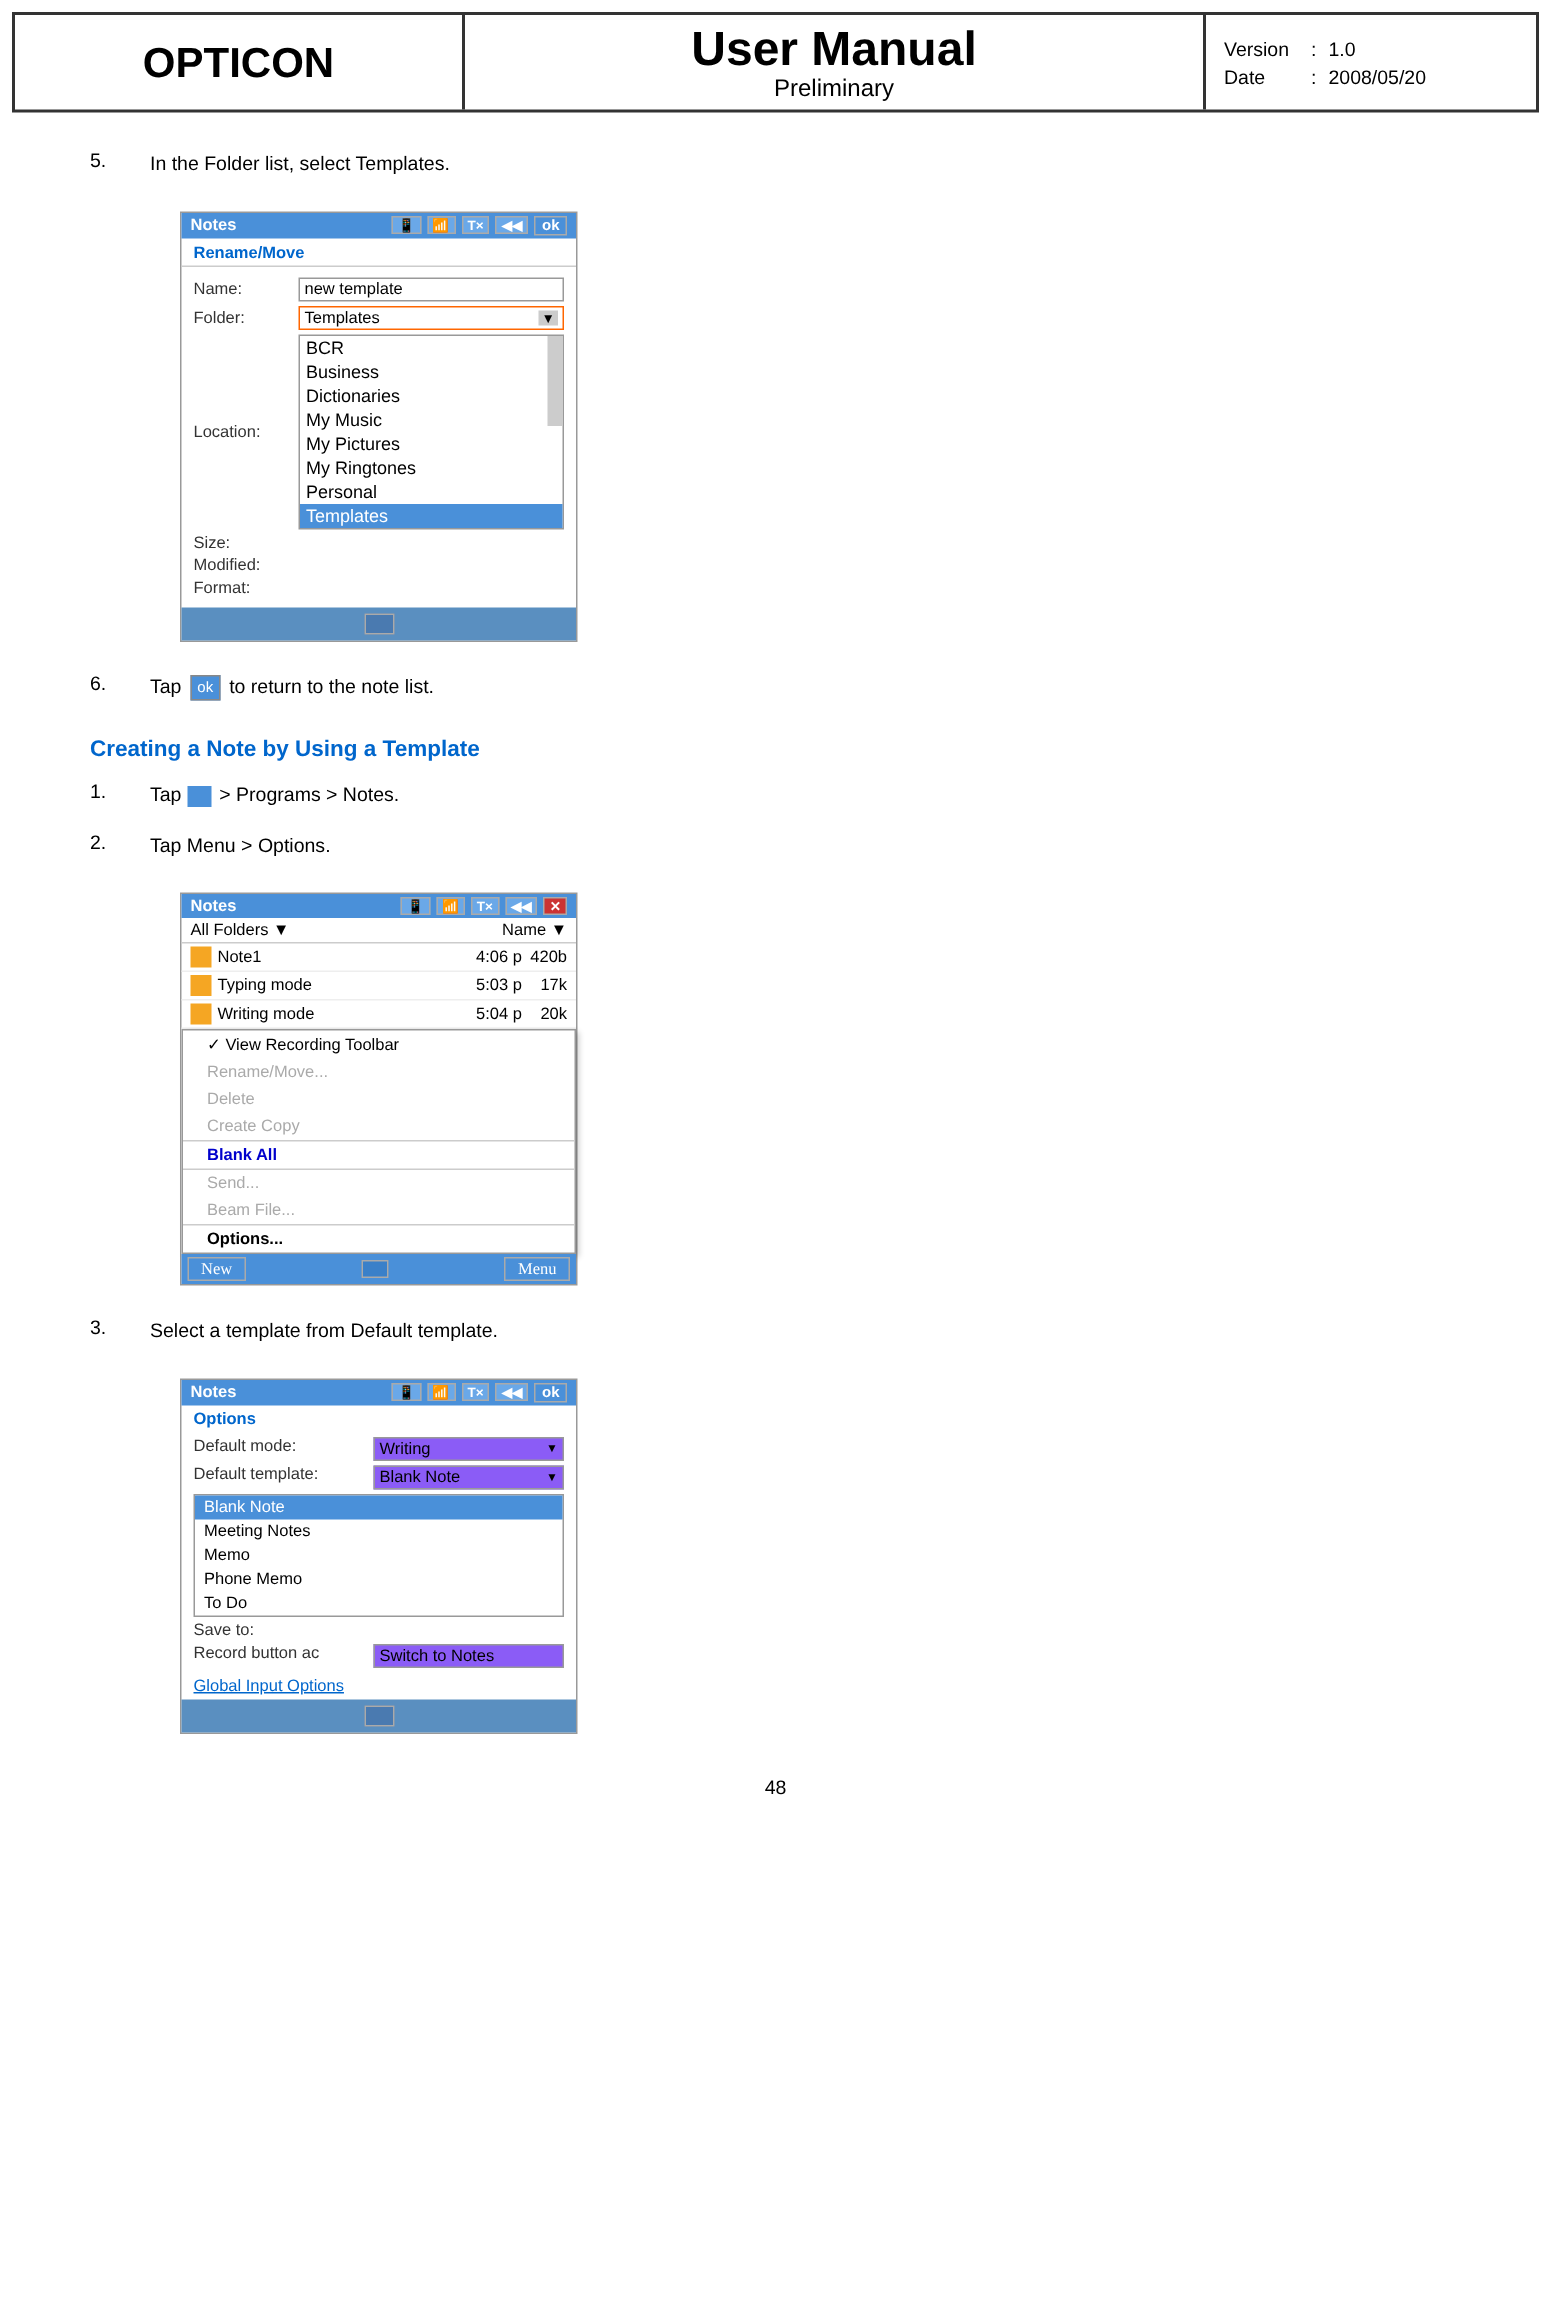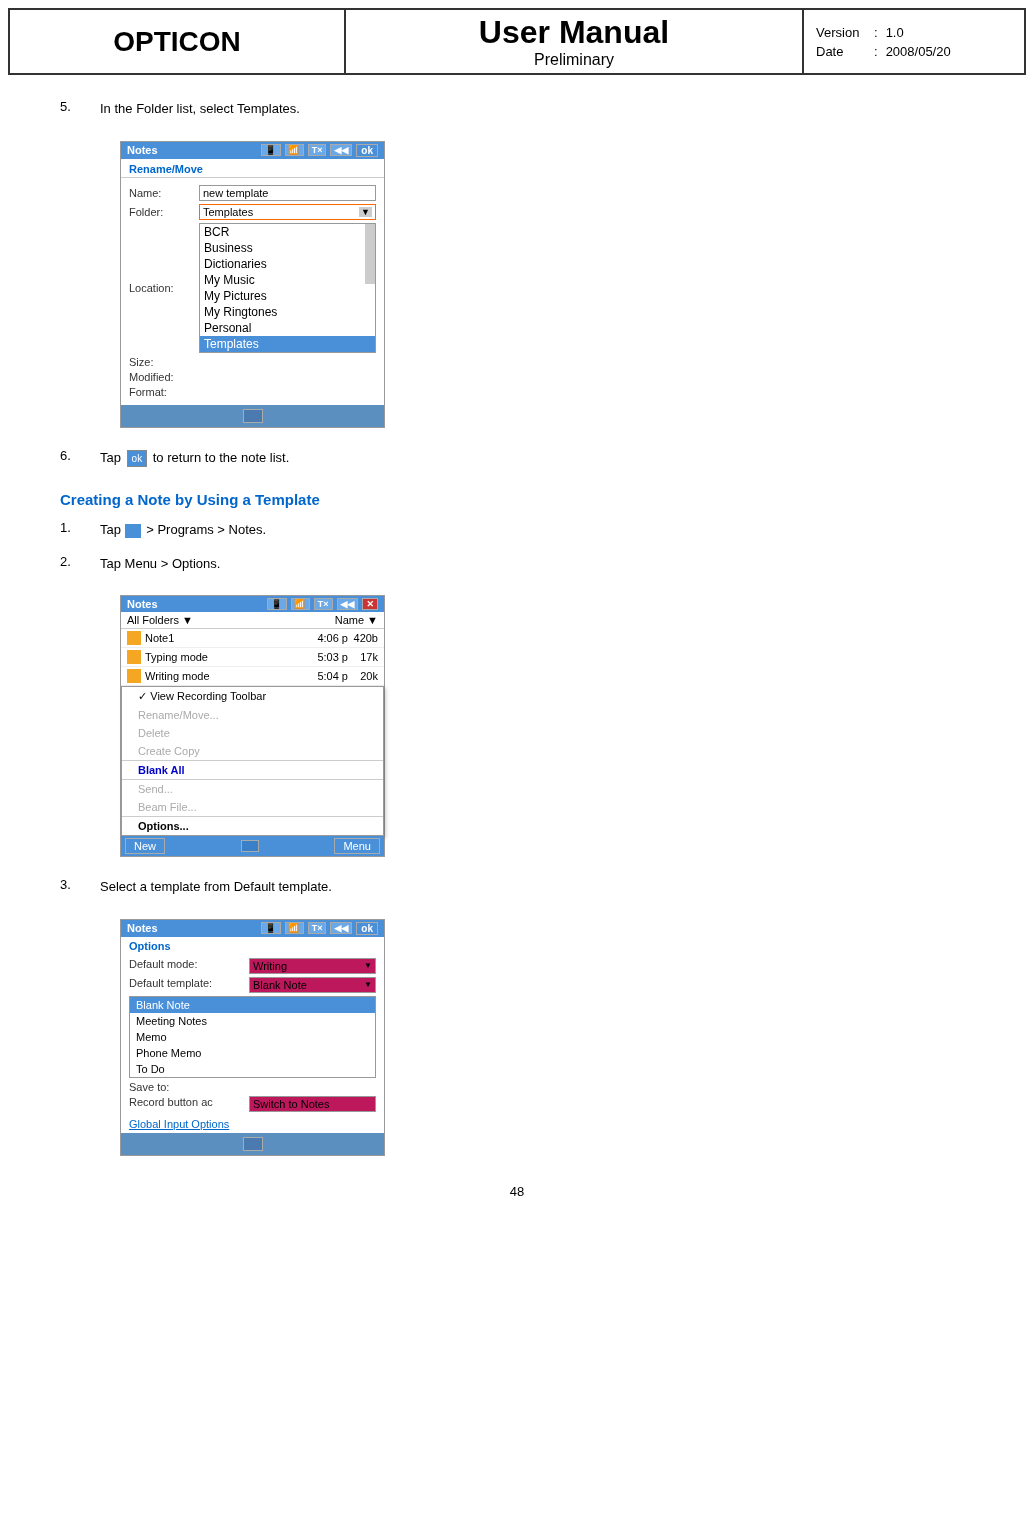--- a/index.html
+++ b/index.html
@@ -12,21 +12,21 @@
       position: relative;
     }
 
     
     .header {
       display: flex;
       border: 2px solid #333;
       margin: 8px;
     }
     .header-logo {
-      width: 336px;
+      width: 300px;
       display: flex;
       align-items: center;
       justify-content: center;
       font-size: 28px;
       font-weight: bold;
       border-right: 2px solid #333;
       padding: 10px;
     }
     .header-title {
       flex: 1;
@@ -258,20 +258,21 @@
       font-size: 11px;
       color: #fff;
     }
     .notes-bottom-btn {
       background: #4a90d9;
       color: #fff;
       border: 1px solid #aaa;
       padding: 1px 8px;
       font-size: 11px;
       cursor: pointer;
+      font-family: Liberation Serif, serif;
     }
     .notes-bottom-kb {
       width: 18px;
       height: 12px;
       background: #3a80c9;
       border: 1px solid #aaa;
     }
 
     
     .options-window {
@@ -295,21 +296,21 @@
     .options-form-label {
       width: 120px;
       color: #333;
       font-size: 11px;
     }
     .options-form-select-box {
       flex: 1;
       border: 1px solid #999;
       padding: 1px 3px;
       font-size: 11px;
-      background: #be185d;
+      background: #8b5cf6;
       display: flex;
       align-items: center;
       justify-content: space-between;
     }
     .dropdown-arrow {
       font-size: 8px;
       margin-left: 2px;
     }
     .options-dropdown {
       margin: 0 8px;

